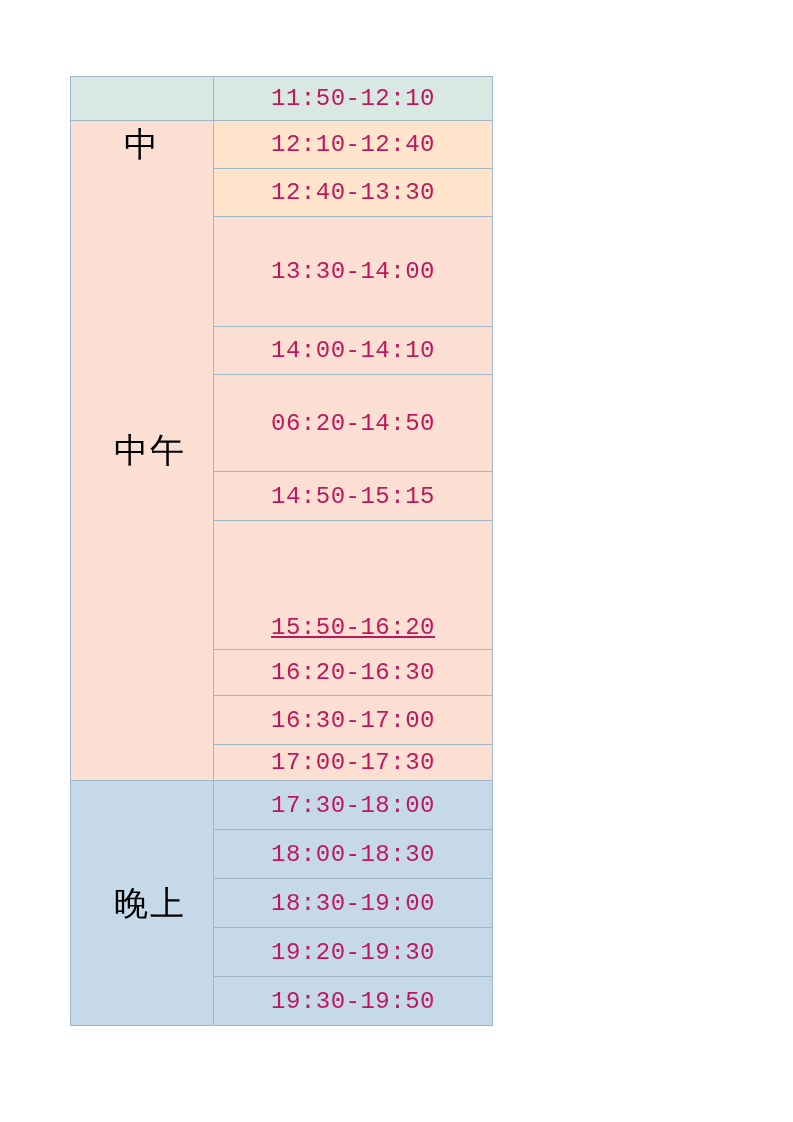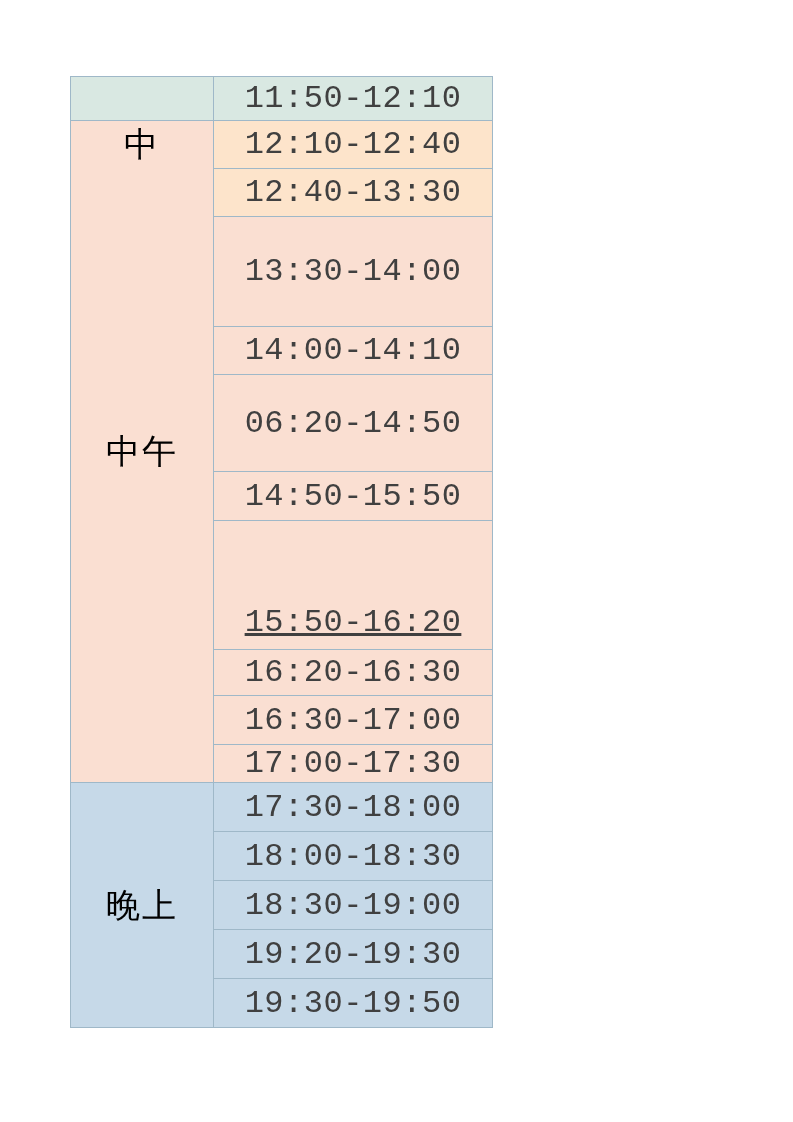--- a/index.html
+++ b/index.html
@@ -43,26 +43,27 @@
     font-family: "Liberation Sans", sans-serif;
     letter-spacing: 2px;
     position: relative;
   }
   td.period .vtext {
     display: block;
     width: 100%;
     word-break: break-all;
     white-space: normal;
     line-height: 1.3;
+    margin-left: 8px;
   }
   td.slot {
     width: 278px;
-    font-size: 32px;
+    font-size: 24px;
     font-family: "Liberation Mono", monospace;
-    color: #404040;
+    color: #be185d;
     letter-spacing: 0.5px;
     white-space: nowrap;
   }
   
   .bg-green  { background: #d9e8e2; }
   .bg-peachl { background: #fde4cb; }
   .bg-peach  { background: #fadfd2; }
   .bg-blue   { background: #c6d9e8; }
   .period-pink { background: #fadfd2; }
   .period-blue { background: #c6d9e8; }
@@ -107,21 +108,21 @@
 
       <tr style="height:48px">
         <td class="slot bg-peach">14:00-14:10</td>
       </tr>
 
       <tr style="height:97px">
         <td class="slot bg-peach">06:20-14:50</td>
       </tr>
 
       <tr style="height:49px">
-        <td class="slot bg-peach">14:50-15:50</td>
+        <td class="slot bg-peach">14:50-15:15</td>
       </tr>
 
       <tr style="height:129px">
         <td class="slot bg-peach" style="vertical-align:bottom; padding-bottom:8px;text-decoration:underline;">15:50-16:20</td>
       </tr>
 
       <tr style="height:46px">
         <td class="slot bg-peach">16:20-16:30</td>
       </tr>
 

